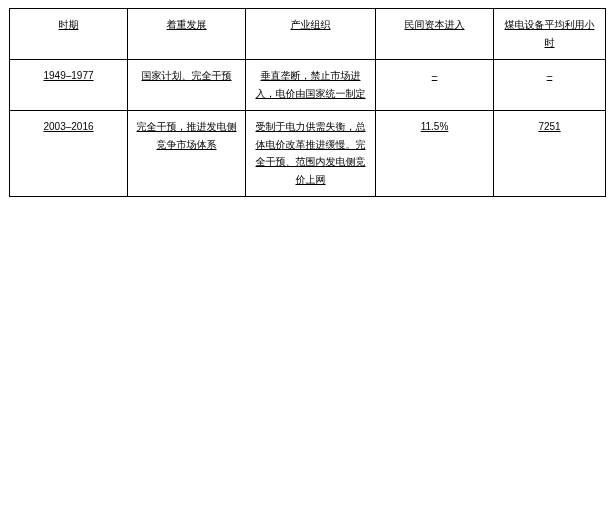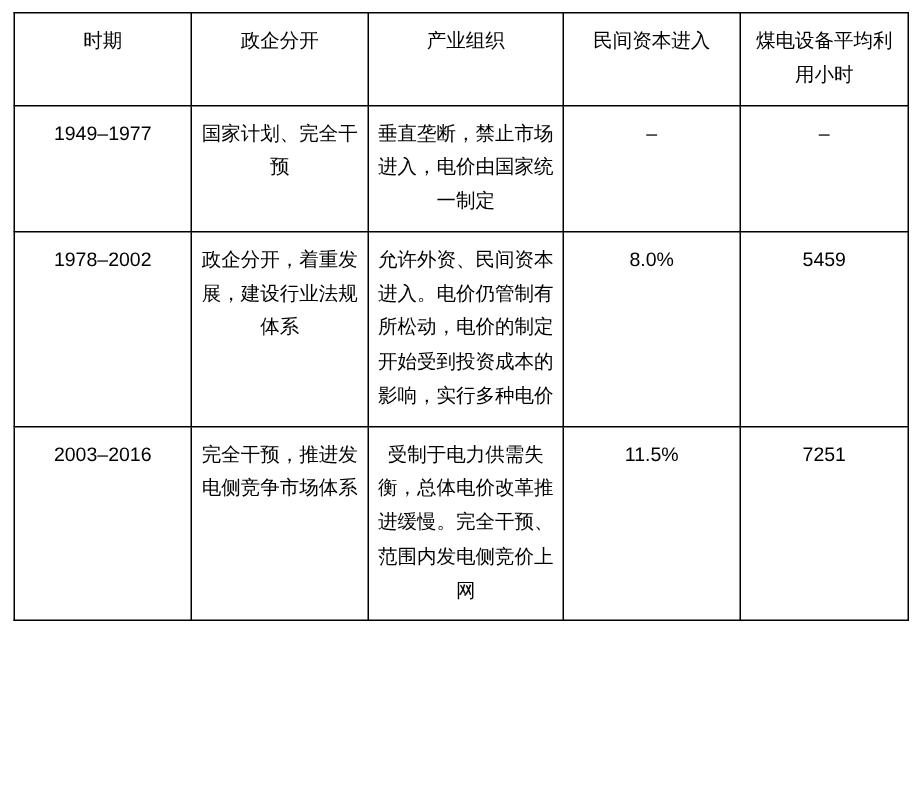--- a/index.html
+++ b/index.html
@@ -18,21 +18,22 @@
     position: relative;
     width: 613px;
     height: 524px;
     box-sizing: border-box;
     padding: 8px 9px 0 9px;
   }
   table.policy-table {
     border-collapse: collapse;
     width: 596px;
     table-layout: fixed;
-    font-size: 13px;
+    font-size: 10px;
+    text-decoration: underline;
   }
   table.policy-table td,
   table.policy-table th {
     border: 1px solid #000000;
     vertical-align: top;
     padding: 7px 6px 8px 6px;
     line-height: 1.75;
     font-weight: normal;
     text-align: center;
   }
@@ -73,42 +74,35 @@
     <colgroup>
       <col class="c0">
       <col class="c1">
       <col class="c2">
       <col class="c3">
       <col class="c4">
     </colgroup>
     <thead>
       <tr>
         <th>时期</th>
-        <th>政企分开</th>
+        <th>着重发展</th>
         <th>产业组织</th>
         <th>民间资本进入</th>
         <th>煤电设备平均利用小时</th>
       </tr>
     </thead>
     <tbody>
       <tr>
         <td class="period">1949–1977</td>
         <td class="policy">国家计划、完全干预</td>
         <td class="org">垂直垄断，禁止市场进入，电价由国家统一制定</td>
         <td class="num">–</td>
         <td class="num">–</td>
       </tr>
       <tr>
-        <td class="period">1978–2002</td>
-        <td class="policy">政企分开，着重发展，建设行业法规体系</td>
-        <td class="org">允许外资、民间资本进入。电价仍管制有所松动，电价的制定开始受到投资成本的影响，实行多种电价</td>
-        <td class="num">8.0%</td>
-        <td class="num">5459</td>
-      </tr>
-      <tr>
         <td class="period">2003–2016</td>
         <td class="policy">完全干预，推进发电侧竞争市场体系</td>
         <td class="org">受制于电力供需失衡，总体电价改革推进缓慢。完全干预、范围内发电侧竞价上网</td>
         <td class="num">11.5%</td>
         <td class="num">7251</td>
       </tr>
     </tbody>
   </table>
 </div>
 

